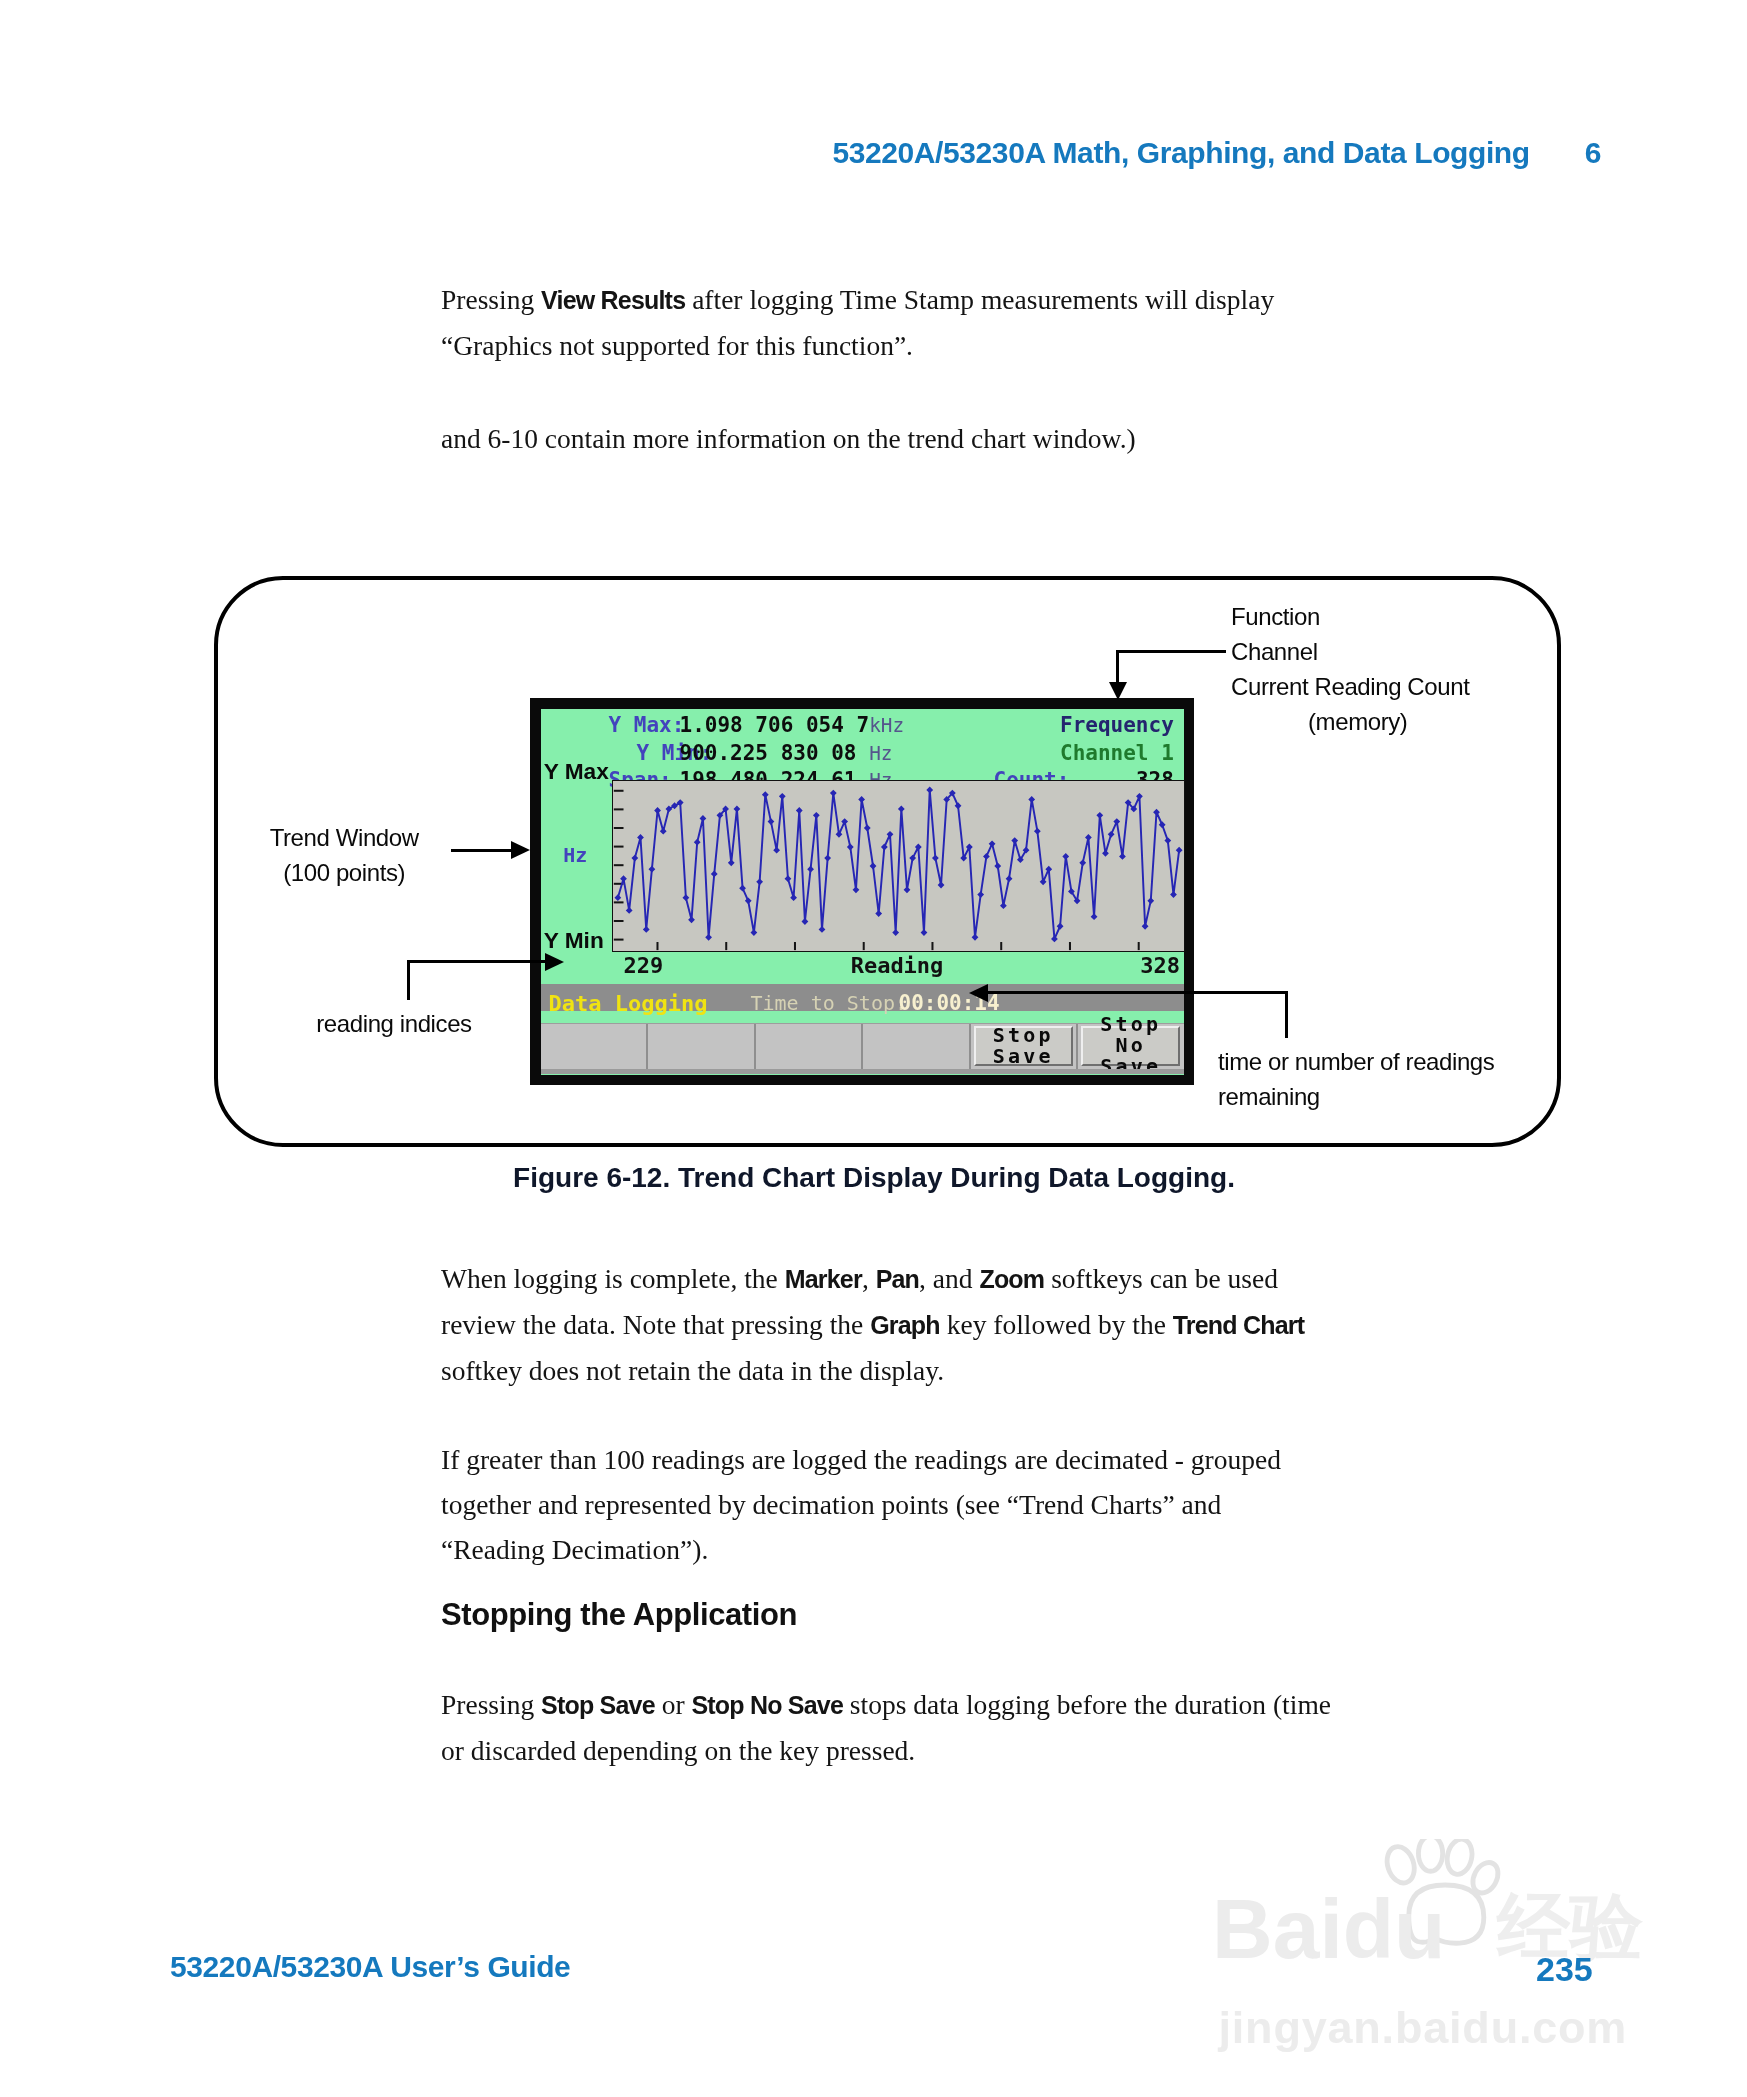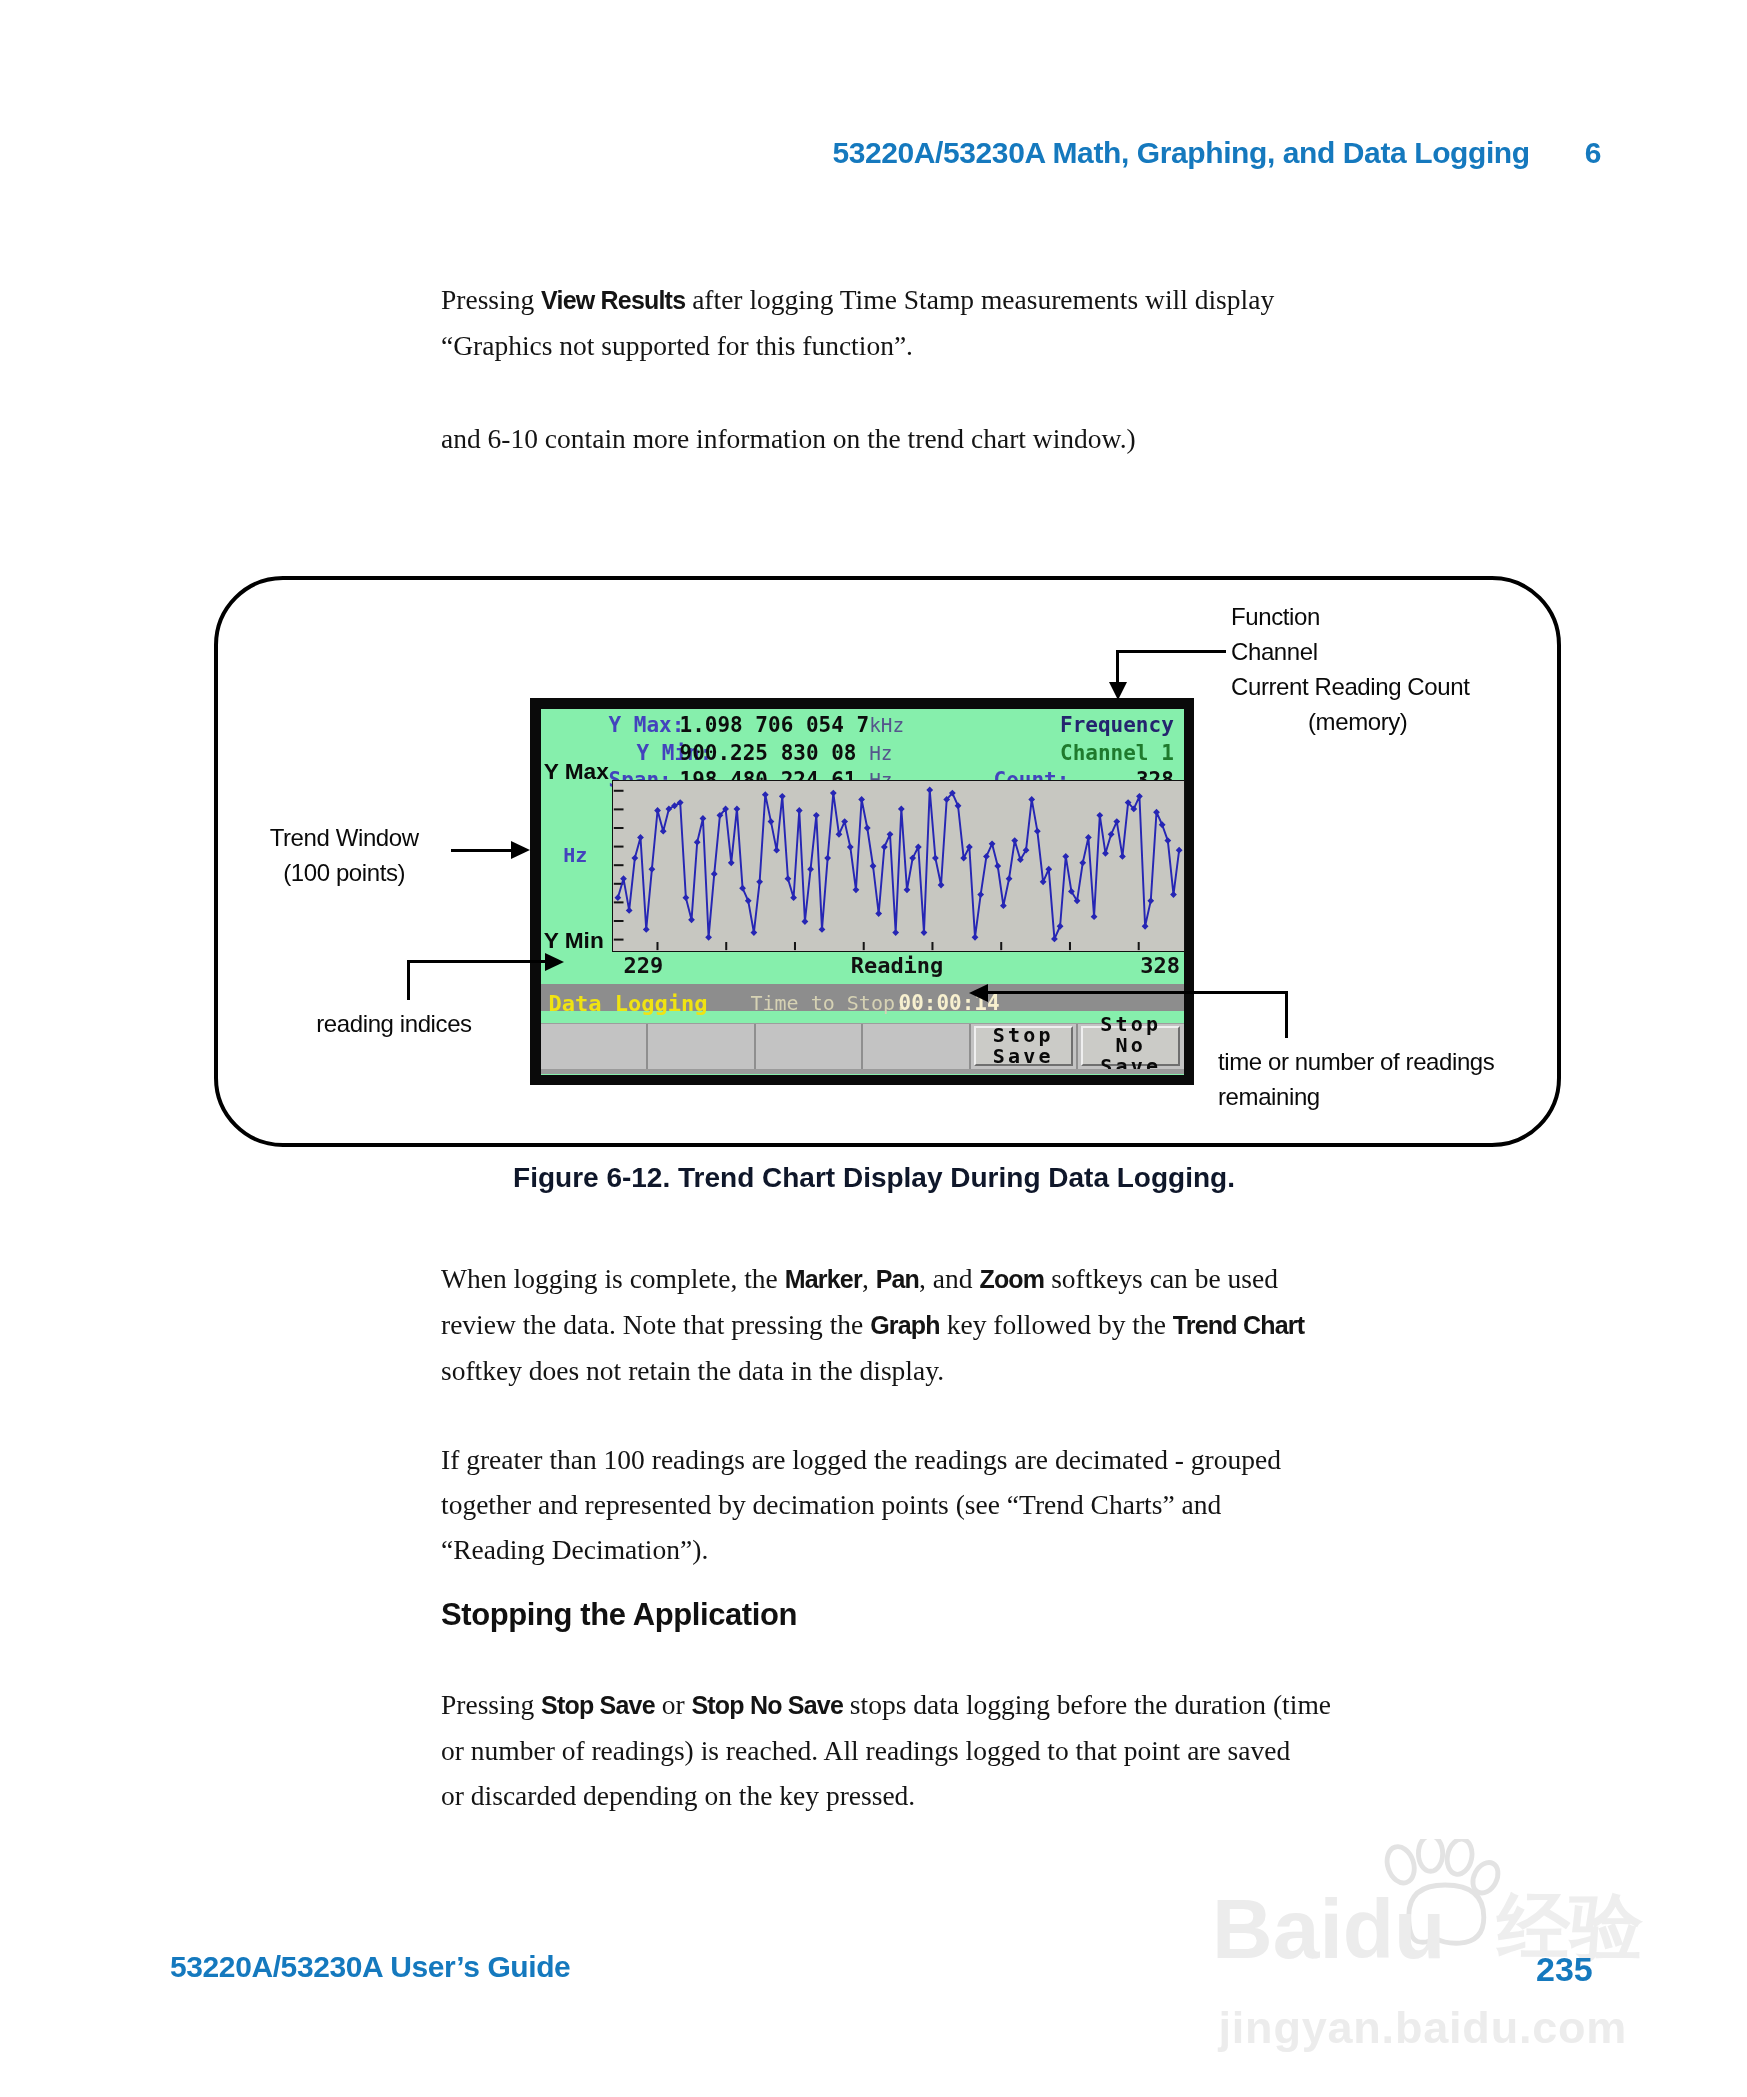--- a/index.html
+++ b/index.html
@@ -216,21 +216,20 @@
   <p class="bp" style="top:1437px">
     <span class="ln"><span>If greater than 100 readings are logged the readings are decimated - grouped</span></span>
     <span class="ln"><span>together and represented by decimation points (see “Trend Charts” and</span></span>
     <span class="ln"><span>“Reading Decimation”).</span></span>
   </p>
 
   <h3 class="shead">Stopping the Application</h3>
 
   <p class="bp" style="top:1682px">
     <span class="ln"><span>Pressing </span><span class="kb">Stop Save</span><span> or </span><span class="kb">Stop No Save</span><span> stops data logging before the duration (time</span></span>
-    <span class="ln"><span>or number of readings) is reached. All readings logged to that point are saved</span></span>
     <span class="ln"><span>or discarded depending on the key pressed.</span></span>
   </p>
 
   <div class="wm">
     <svg style="position:absolute;left:152px;top:0;" width="146" height="113" viewBox="0 0 180 140">
       <g fill="#ffffff" stroke="#e3e3e3" stroke-width="6">
         <ellipse cx="45" cy="32" rx="16" ry="23" transform="rotate(-18 45 32)"></ellipse>
         <ellipse cx="82" cy="18" rx="15" ry="22"></ellipse>
         <ellipse cx="118" cy="22" rx="15" ry="22" transform="rotate(12 118 22)"></ellipse>
         <ellipse cx="150" cy="48" rx="14" ry="20" transform="rotate(28 150 48)"></ellipse>

